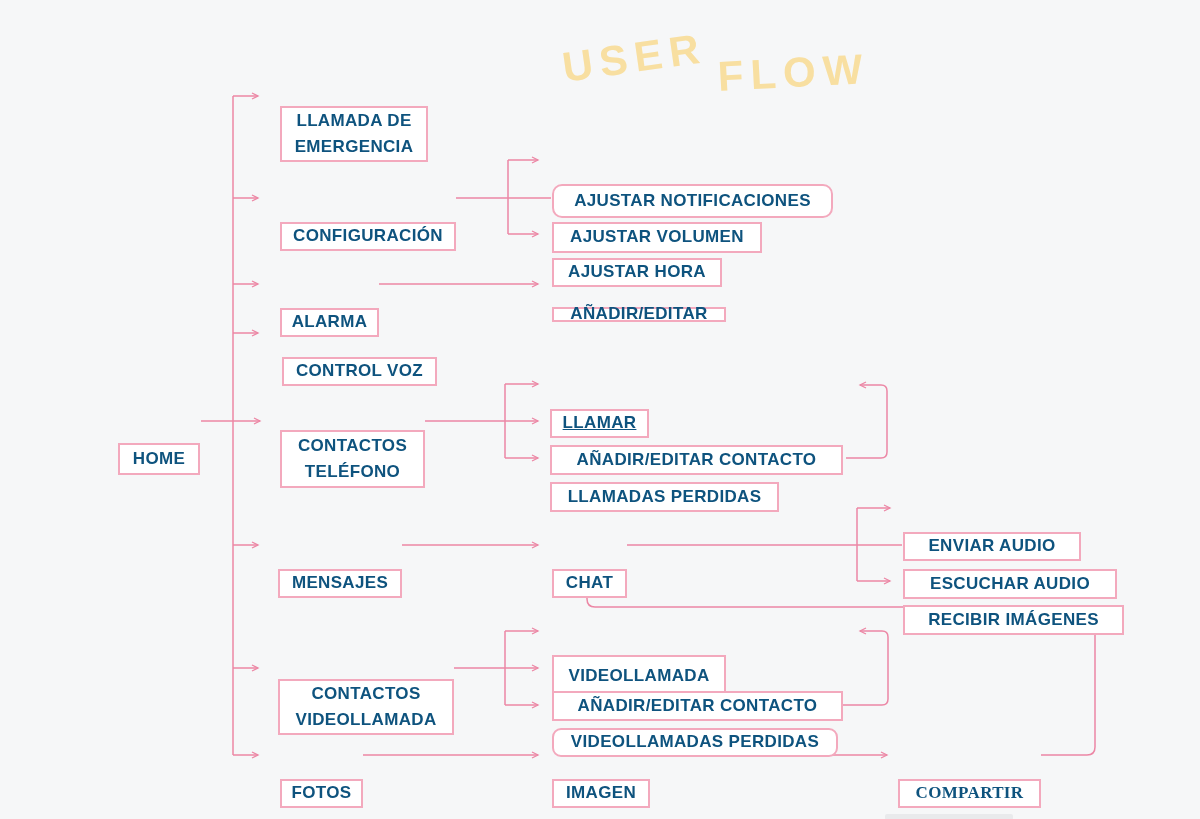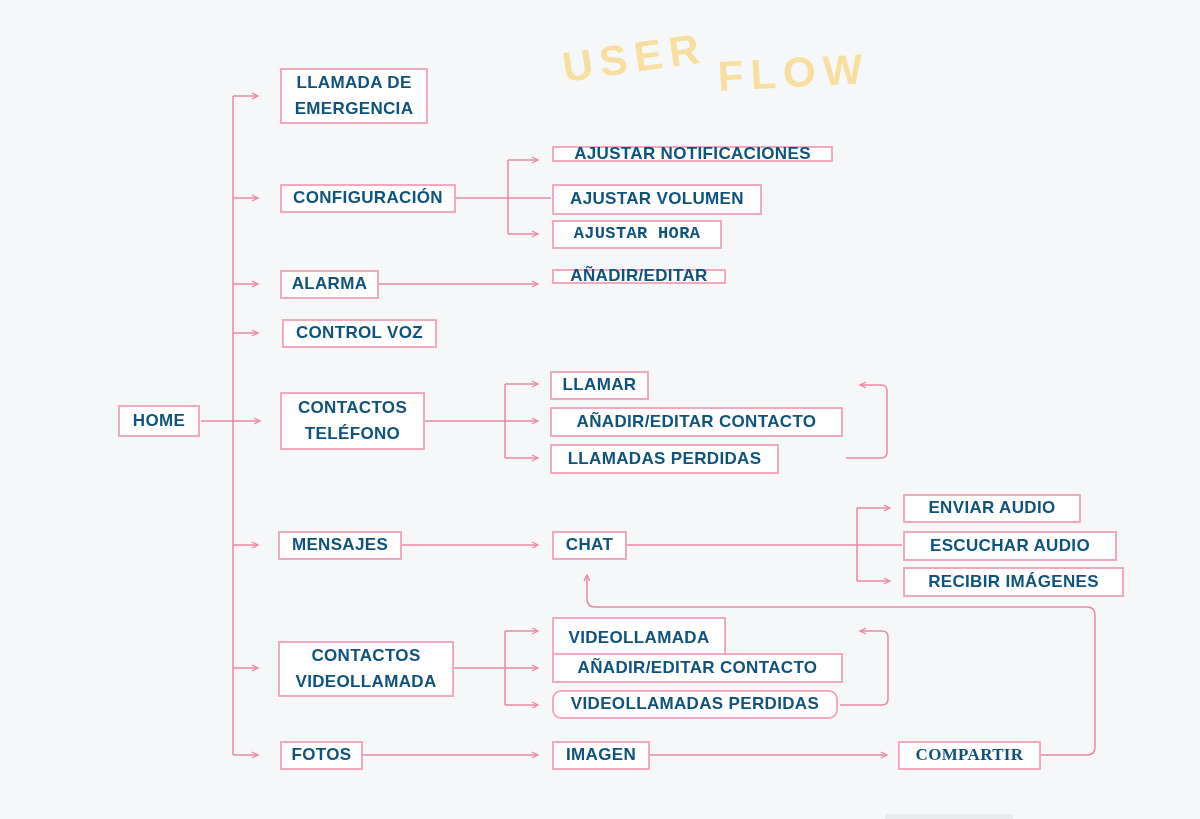--- a/index.html
+++ b/index.html
@@ -18,20 +18,21 @@
     background:#ffffff;
     border:2px solid #f3a9bd;
     color:#0e537e;
     font-weight:700;
     font-size:17px;
     line-height:1.55;
     letter-spacing:.02em;
     box-sizing:border-box;
     padding:0 0;
     white-space:pre-line;
+    margin-top:38px;
   }
   .title{
     position:absolute;left:562px;top:34px;z-index:2;margin:0;
     font-size:42px;font-weight:700;color:#f8dfa1;
     letter-spacing:7px;
   }
   .title .tw{display:inline-block;}
   .title .tw1{transform:rotate(-8deg);}
   .title .tw2{transform:rotate(-3deg) translateY(15px);margin-left:10px;}
   .footer-bar{
@@ -94,28 +95,28 @@
     <path class="w" d="M650,755 H887" marker-end="url(#arr)"></path>
 
     <path class="w" d="M1041,755 L1087,755 Q1095,755 1095,747 L1095,615 Q1095,607 1087,607 L595,607 Q587,607 587,599 L587,575" marker-end="url(#arr)"></path>
   </svg>
 
   <h1 class="title"><span class="tw tw1">USER</span><span class="tw tw2">FLOW</span></h1>
 
   <div class="node" style="left:118px;top:405px;width:82px;height:32px;">HOME</div>
   <div class="node" style="left:280px;top:68px;width:148px;height:56px;">LLAMADA DE EMERGENCIA</div>
   <div class="node" style="left:280px;top:184px;width:176px;height:29px;">CONFIGURACIÓN</div>
-  <div class="node" style="left:552px;top:146px;width:281px;height:16px;">AJUSTAR NOTIFICACIONES</div>
+  <div class="node" style="left:552px;top:146px;width:281px;height:34px;border-radius:10px;">AJUSTAR NOTIFICACIONES</div>
   <div class="node" style="left:552px;top:184px;width:210px;height:31px;">AJUSTAR VOLUMEN</div>
-  <div class="node" style="left:552px;top:220px;width:170px;height:29px;font-family:Liberation Mono, monospace;">AJUSTAR HORA</div>
+  <div class="node" style="left:552px;top:220px;width:170px;height:29px;">AJUSTAR HORA</div>
   <div class="node" style="left:280px;top:270px;width:99px;height:29px;">ALARMA</div>
   <div class="node" style="left:552px;top:269px;width:174px;height:15px;">AÑADIR/EDITAR</div>
   <div class="node" style="left:282px;top:319px;width:155px;height:29px;">CONTROL VOZ</div>
   <div class="node" style="left:280px;top:392px;width:145px;height:58px;">CONTACTOS TELÉFONO</div>
-  <div class="node" style="left:550px;top:371px;width:99px;height:29px;">LLAMAR</div>
+  <div class="node" style="left:550px;top:371px;width:99px;height:29px;text-decoration:underline;">LLAMAR</div>
   <div class="node" style="left:550px;top:407px;width:293px;height:30px;">AÑADIR/EDITAR CONTACTO</div>
   <div class="node" style="left:550px;top:444px;width:229px;height:30px;">LLAMADAS PERDIDAS</div>
   <div class="node" style="left:278px;top:531px;width:124px;height:29px;">MENSAJES</div>
   <div class="node" style="left:552px;top:531px;width:75px;height:29px;">CHAT</div>
   <div class="node" style="left:903px;top:494px;width:178px;height:29px;">ENVIAR AUDIO</div>
   <div class="node" style="left:903px;top:531px;width:214px;height:30px;">ESCUCHAR AUDIO</div>
   <div class="node" style="left:903px;top:567px;width:221px;height:30px;">RECIBIR IMÁGENES</div>
   <div class="node" style="left:278px;top:641px;width:176px;height:56px;">CONTACTOS VIDEOLLAMADA</div>
   <div class="node" style="left:552px;top:617px;width:174px;height:42px;">VIDEOLLAMADA</div>
   <div class="node" style="left:552px;top:653px;width:291px;height:30px;">AÑADIR/EDITAR CONTACTO</div>

